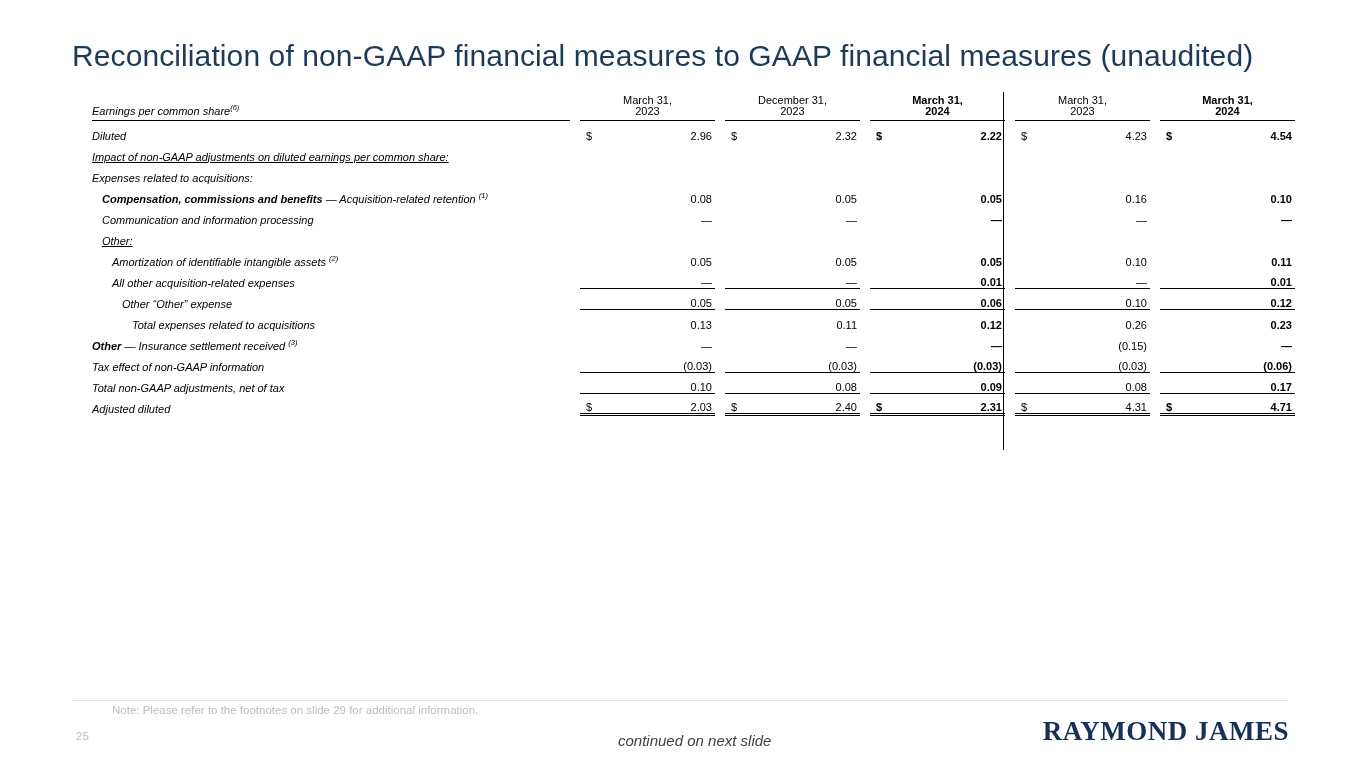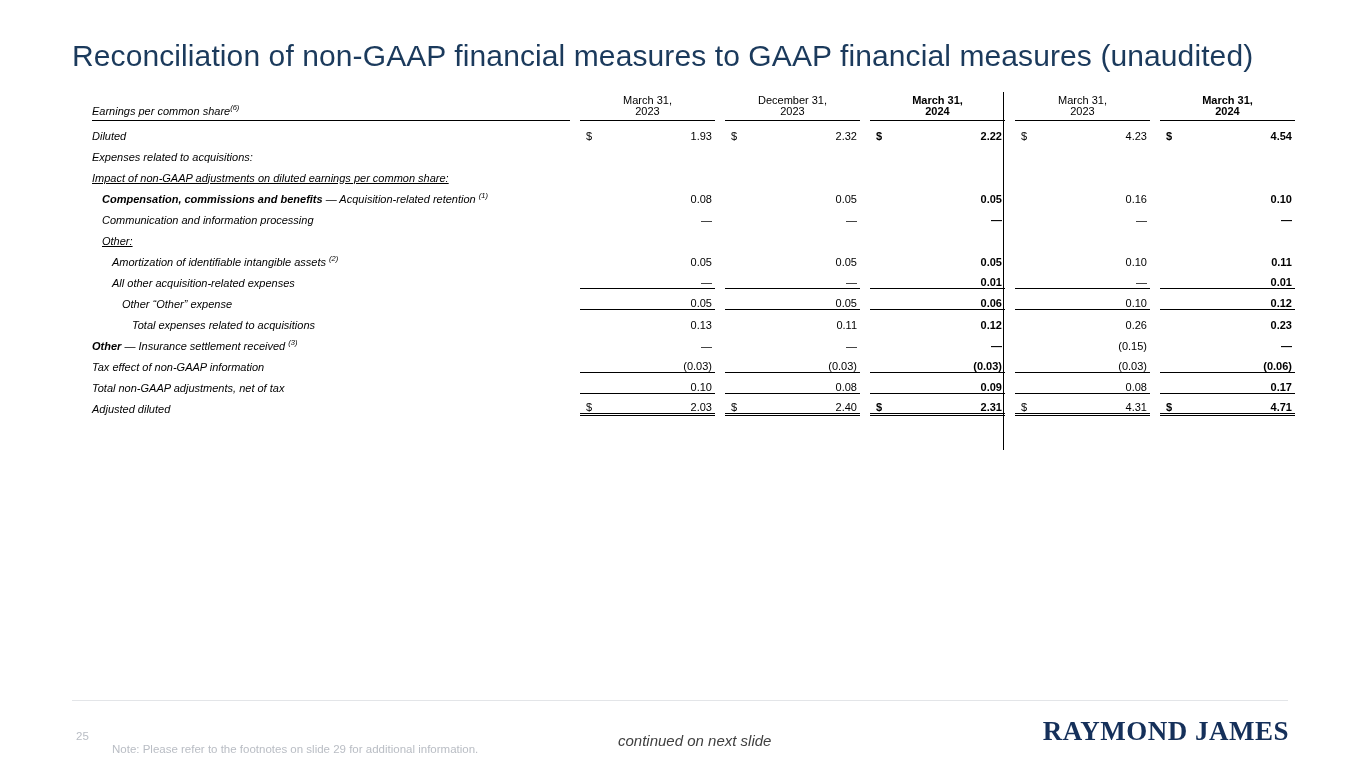--- a/index.html
+++ b/index.html
@@ -137,21 +137,20 @@
     width: 1216px;
     height: 0;
     border-top: 1px solid #e3e5e8;
   }
   .footer-note {
     position: absolute;
     left: 112px;
     top: 704px;
     font-size: 11.5px;
     color: #b9bdc4;
-    margin-top: 39px;
   }
   .page-num {
     position: absolute;
     left: 76px;
     top: 730px;
     font-size: 11.5px;
     color: #b9bdc4;
   }
   .continued {
     position: absolute;
@@ -205,45 +204,45 @@
           <td class="spacer-h">&nbsp;</td>
           <td class="date-head bold"><div>March 31,</div><div>2024</div></td>
           <td class="spacer-h">&nbsp;</td>
           <td class="date-head"><div>March 31,</div><div>2023</div></td>
           <td class="spacer-h">&nbsp;</td>
           <td class="date-head bold"><div>March 31,</div><div>2024</div></td>
         </tr>
         <tr class="r">
           <td class="lbl b"><span>Diluted</span></td>
           <td>&nbsp;</td>
-          <td class="numcell"><span class="cur">$</span><span>1.93</span></td>
+          <td class="numcell"><span class="cur">$</span><span>2.96</span></td>
           <td>&nbsp;</td>
           <td class="numcell"><span class="cur">$</span><span>2.32</span></td>
           <td>&nbsp;</td>
           <td class="numcell bold"><span class="cur">$</span><span>2.22</span></td>
           <td>&nbsp;</td>
           <td class="numcell"><span class="cur">$</span><span>4.23</span></td>
           <td>&nbsp;</td>
           <td class="numcell bold"><span class="cur">$</span><span>4.54</span></td>
         </tr>
         <tr class="r">
+          <td class="lbl u"><span>Impact of non-GAAP adjustments on diluted earnings per common share:</span></td>
+          <td>&nbsp;</td>
+          <td class="numcell"><span></span>&nbsp;</td>
+          <td>&nbsp;</td>
+          <td class="numcell"><span></span>&nbsp;</td>
+          <td>&nbsp;</td>
+          <td class="numcell bold"><span></span>&nbsp;</td>
+          <td>&nbsp;</td>
+          <td class="numcell"><span></span>&nbsp;</td>
+          <td>&nbsp;</td>
+          <td class="numcell bold"><span></span>&nbsp;</td>
+        </tr>
+        <tr class="r">
           <td class="lbl"><span>Expenses related to acquisitions:</span></td>
-          <td>&nbsp;</td>
-          <td class="numcell"><span></span>&nbsp;</td>
-          <td>&nbsp;</td>
-          <td class="numcell"><span></span>&nbsp;</td>
-          <td>&nbsp;</td>
-          <td class="numcell bold"><span></span>&nbsp;</td>
-          <td>&nbsp;</td>
-          <td class="numcell"><span></span>&nbsp;</td>
-          <td>&nbsp;</td>
-          <td class="numcell bold"><span></span>&nbsp;</td>
-        </tr>
-        <tr class="r">
-          <td class="lbl u"><span>Impact of non-GAAP adjustments on diluted earnings per common share:</span></td>
           <td>&nbsp;</td>
           <td class="numcell"><span></span>&nbsp;</td>
           <td>&nbsp;</td>
           <td class="numcell"><span></span>&nbsp;</td>
           <td>&nbsp;</td>
           <td class="numcell bold"><span></span>&nbsp;</td>
           <td>&nbsp;</td>
           <td class="numcell"><span></span>&nbsp;</td>
           <td>&nbsp;</td>
           <td class="numcell bold"><span></span>&nbsp;</td>

